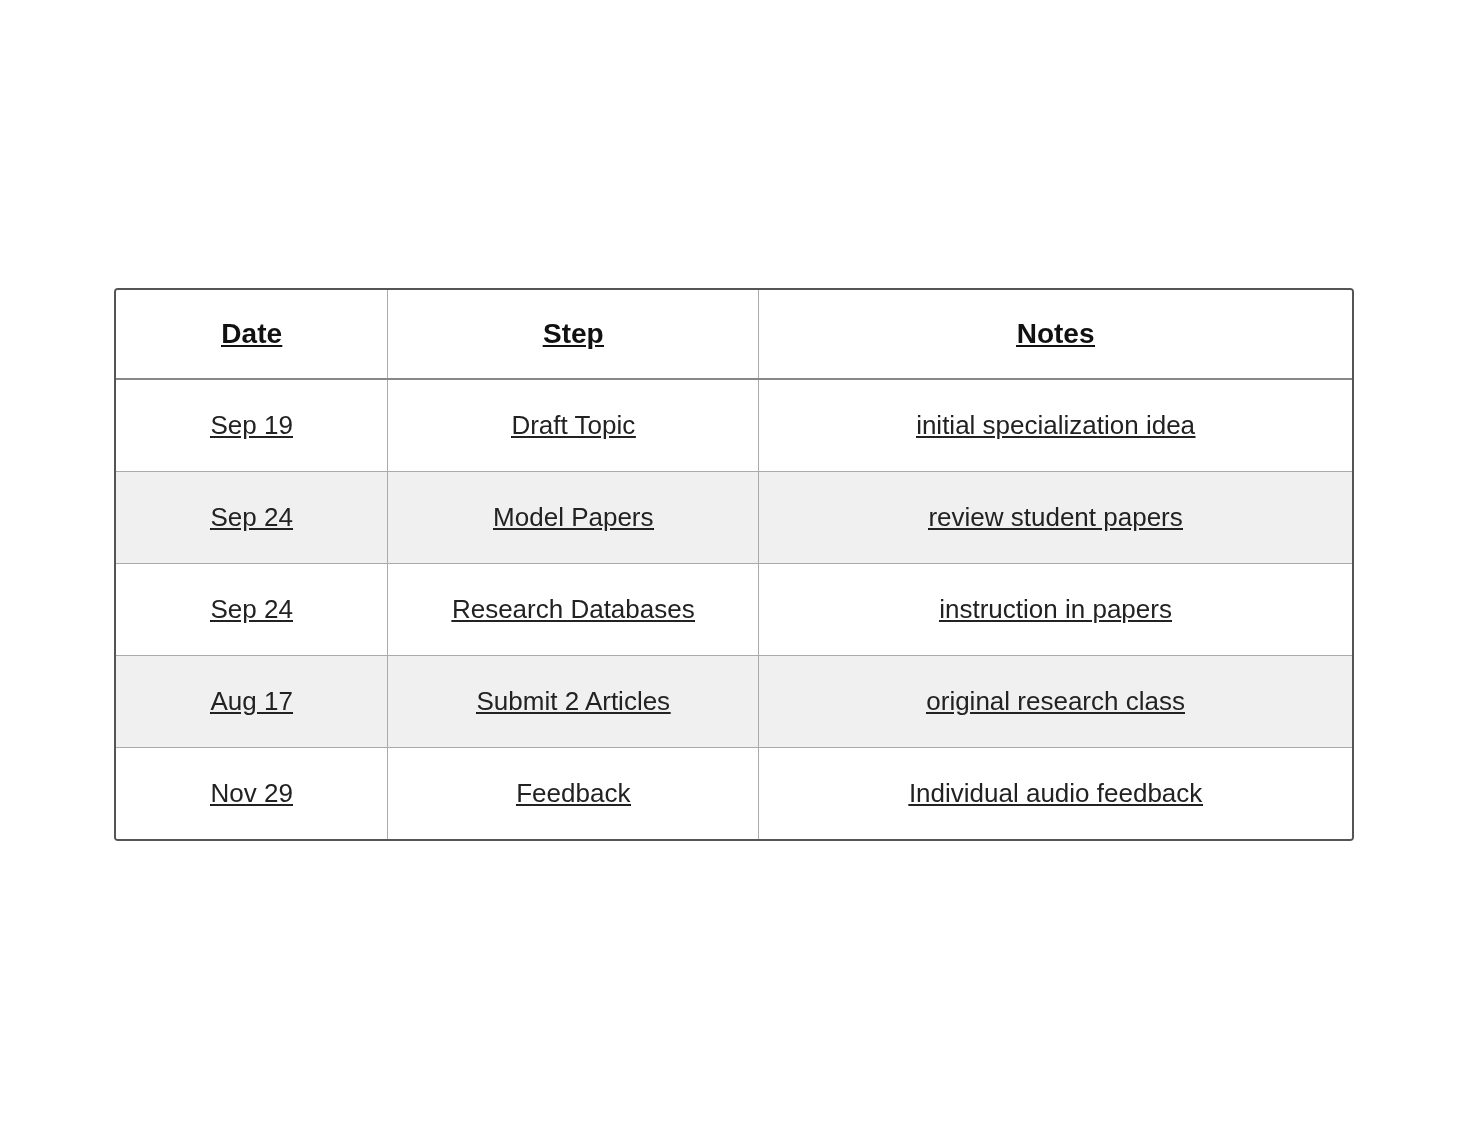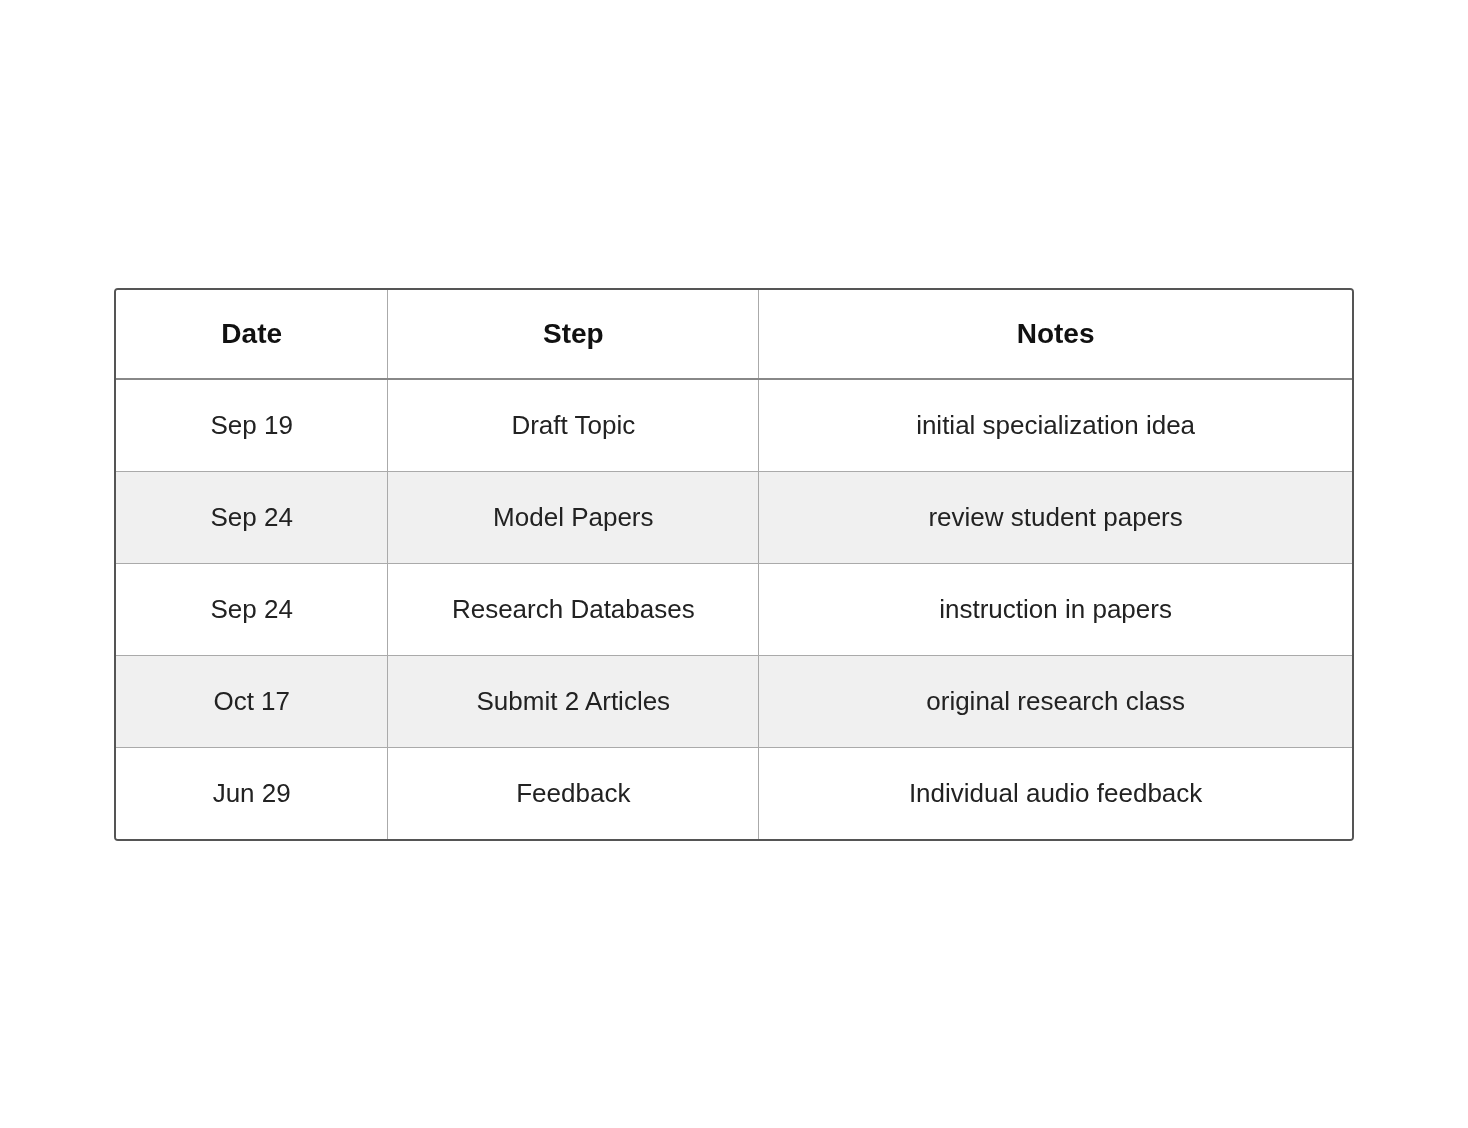--- a/index.html
+++ b/index.html
@@ -1,18 +1,19 @@
 <!DOCTYPE html>
 <html><head>
   <meta charset="utf-8">
   <style>
     * {
       box-sizing: border-box;
       margin: 0;
       padding: 0;
+      text-decoration: underline;
     }
 
     body {
       background: #ffffff;
       display: flex;
       justify-content: center;
       align-items: center;
       min-height: 1128px;
       width: 1468px;
       font-family: -apple-system, BlinkMacSystemFont, 'Segoe UI', Arial, sans-serif;
@@ -108,24 +109,24 @@
           <td>Sep 24</td>
           <td>Model Papers</td>
           <td>review student papers</td>
         </tr>
         <tr>
           <td>Sep 24</td>
           <td>Research Databases</td>
           <td>instruction in papers</td>
         </tr>
         <tr>
-          <td>Oct 17</td>
+          <td>Aug 17</td>
           <td>Submit 2 Articles</td>
           <td>original research class</td>
         </tr>
         <tr>
-          <td>Jun 29</td>
+          <td>Nov 29</td>
           <td>Feedback</td>
           <td>Individual audio feedback</td>
         </tr>
       </tbody>
   </table>
 </div>
 
 </body></html>

